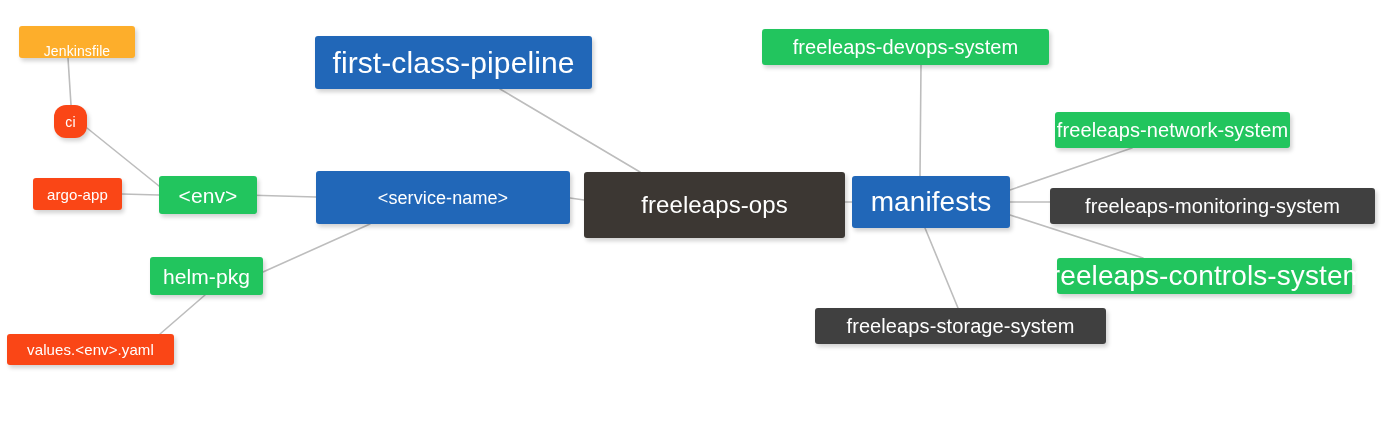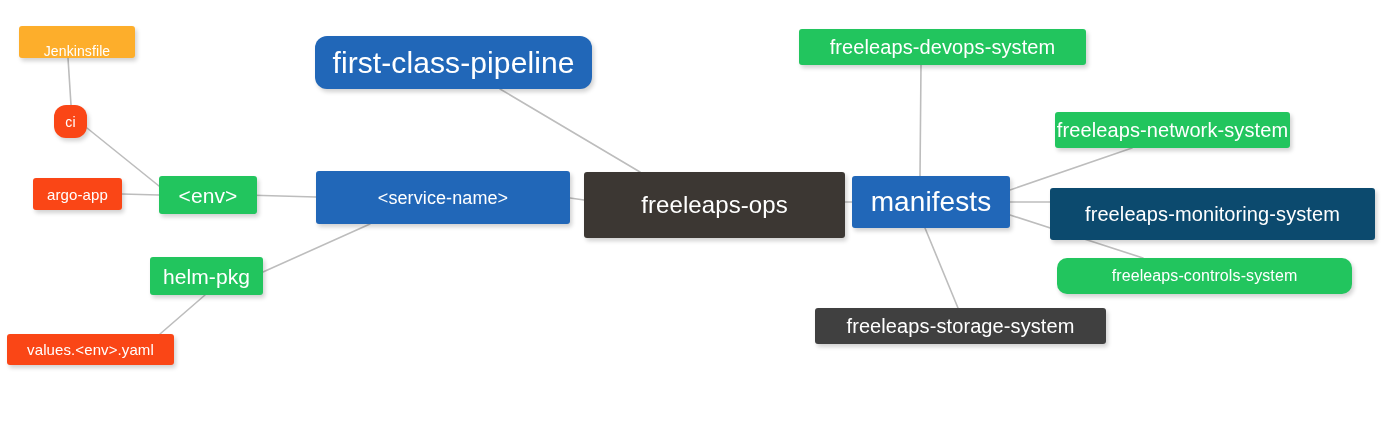--- a/index.html
+++ b/index.html
@@ -78,41 +78,41 @@
       </div>
       <div class="node" style="left: 159px; top: 176px; width: 98px; height: 38px; background: rgb(34, 197, 94); font-size: 21px;">
         <span class="node-label">&lt;env&gt;</span>
       </div>
       <div class="node" style="left: 150px; top: 257px; width: 113px; height: 38px; background: rgb(34, 197, 94); font-size: 21px;">
         <span class="node-label">helm-pkg</span>
       </div>
       <div class="node" style="left: 7px; top: 334px; width: 167px; height: 31px; background: rgb(250, 70, 22); font-size: 15px;">
         <span class="node-label">values.&lt;env&gt;.yaml</span>
       </div>
-      <div class="node" style="left: 315px; top: 36px; width: 277px; height: 53px; background: rgb(33, 103, 184); font-size: 30px; border-radius: 12px;">
+      <div class="node" style="left: 315px; top: 36px; width: 277px; height: 53px; background: rgb(33, 103, 184); font-size: 30px;">
         <span class="node-label">first-class-pipeline</span>
       </div>
       <div class="node" style="left: 316px; top: 171px; width: 254px; height: 53px; background: rgb(33, 103, 184); font-size: 18px;">
         <span class="node-label">&lt;service-name&gt;</span>
       </div>
       <div class="node" style="left: 584px; top: 172px; width: 261px; height: 66px; background: rgb(60, 55, 51); font-size: 24px;">
         <span class="node-label">freeleaps-ops</span>
       </div>
       <div class="node" style="left: 852px; top: 176px; width: 158px; height: 52px; background: rgb(33, 103, 184); font-size: 28px;">
         <span class="node-label">manifests</span>
       </div>
-      <div class="node" style="left: 799px; top: 29px; width: 287px; height: 36px; background: rgb(34, 197, 94); font-size: 20px; justify-content: center;">
+      <div class="node" style="left: 762px; top: 29px; width: 287px; height: 36px; background: rgb(34, 197, 94); font-size: 20px; justify-content: center;">
         <span class="node-label">freeleaps-devops-system</span>
       </div>
       <div class="node" style="left: 1055px; top: 112px; width: 235px; height: 36px; background: rgb(34, 197, 94); font-size: 20px;">
         <span class="node-label">freeleaps-network-system</span>
       </div>
-      <div class="node" style="left: 1050px; top: 188px; width: 325px; height: 52px; background: #0c4a6e; font-size: 20px;">
+      <div class="node" style="left: 1050px; top: 188px; width: 325px; height: 36px; background: #404040; font-size: 20px;">
         <span class="node-label">freeleaps-monitoring-system</span>
       </div>
-      <div class="node" style="left: 1057px; top: 258px; width: 295px; height: 36px; background: rgb(34, 197, 94); font-size: 16px; border-radius: 10px;">
+      <div class="node" style="left: 1057px; top: 258px; width: 295px; height: 36px; background: rgb(34, 197, 94); font-size: 28px;">
         <span class="node-label">freeleaps-controls-system</span>
       </div>
       <div class="node" style="left: 815px; top: 308px; width: 291px; height: 36px; background: #404040; font-size: 20px;">
         <span class="node-label">freeleaps-storage-system</span>
       </div>
     </div>
 </div>
 
 </body></html>

